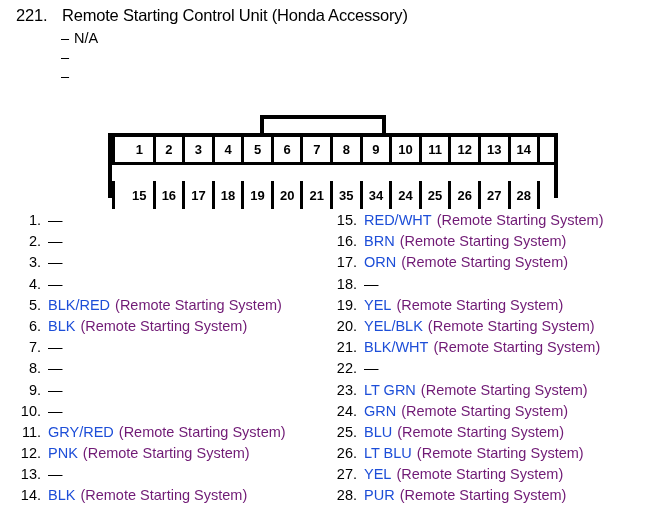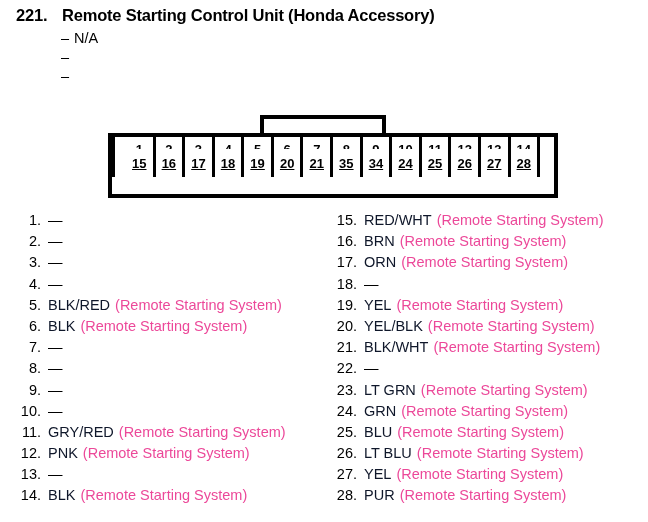--- a/index.html
+++ b/index.html
@@ -21,21 +21,21 @@
   .header {
     position: absolute;
     left: 16px;
     top: 6px;
     width: 620px;
   }
   .title-row {
     display: flex;
     align-items: baseline;
     font-size: 16.5px;
-    font-weight: bold;
+    font-weight: normal;
     letter-spacing: -0.2px;
     white-space: nowrap;
   }
   .title-num {
     min-width: 42px;
   }
   .title-text {
     margin-left: 4px;
   }
   .sub-list {
@@ -101,21 +101,21 @@
     height: 57px;
   }
   .row {
     position: absolute;
     left: 0;
     width: 442px;
     height: 28px;
     display: flex;
   }
   .row-top { top: 0px; }
-  .row-bot { top: 12px; text-decoration: underline; }
+  .row-bot { top: 44px; }
 
   .cell {
     flex: 1 1 0;
     border: 3px solid #000;
     border-top: none;
     border-bottom: none;
     border-left: none;
     box-sizing: border-box;
     display: flex;
     align-items: center;
@@ -148,24 +148,24 @@
     white-space: nowrap;
   }
   .pin-num {
     width: 30px;
     flex: none;
     text-align: right;
     padding-right: 7px;
     box-sizing: border-box;
   }
   .pin-wire {
-    color: #0f172a;
+    color: #1d4ed8;
   }
   .pin-sys {
-    color: #ec4899;
+    color: #701a75;
     margin-left: 5px;
     text-align: center;
   }
   .pin-dash {
     color: #000;
   }
 </style>
 </head>
 <body>
 

